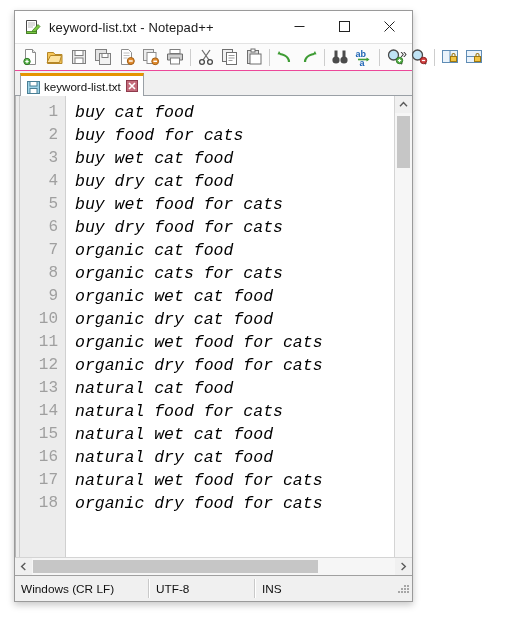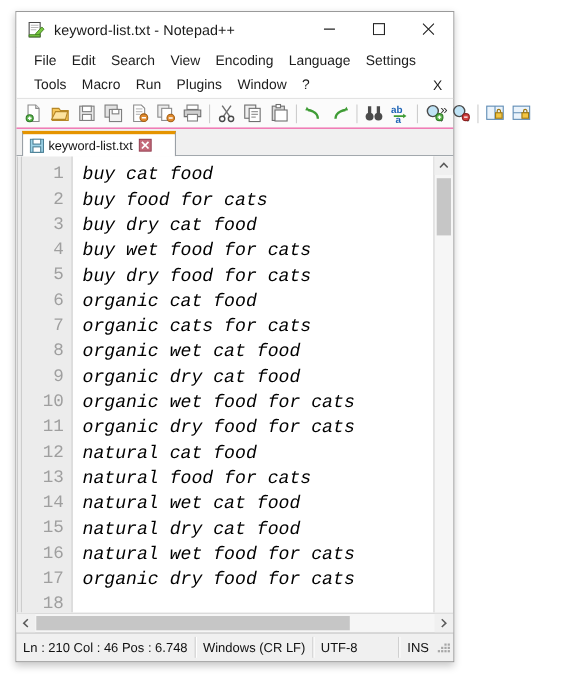--- a/index.html
+++ b/index.html
@@ -94,21 +94,21 @@
   .tabbar {
     height: 24px; min-height: 24px;
     background: #f0f0f0;
     display: flex; align-items: flex-end;
     border-bottom: 1px solid #9aa0a6;
     padding-left: 5px;
   }
   .tab {
     height: 23px; box-sizing: border-box;
     display: flex; align-items: center;
-    padding: 0 21px 0 6px;
+    padding: 0 5px 0 6px;
     background: #ffffff;
     border: 1px solid #9aa0a6;
     border-bottom: none;
     border-top: 3px solid #e59400;
     position: relative; top: 1px;
   }
   .tab-label {
     font-size: 11.6px; color: #111; margin: 0 5px 0 4px;
     white-space: nowrap;
   }
@@ -250,36 +250,20 @@
           </svg>
       </div>
       <div class="wbtn">
         <svg width="11" height="11" viewBox="0 0 11 11">
             <path d="M0.5 0.5l10 10M10.5 0.5l-10 10" stroke="#222" stroke-width="1"></path>
           </svg>
       </div>
     </div>
   </div>
 
-  <div class="menubar">
-    <div class="menuitem">File</div>
-    <div class="menuitem">Edit</div>
-    <div class="menuitem">Search</div>
-    <div class="menuitem">View</div>
-    <div class="menuitem">Encoding</div>
-    <div class="menuitem">Language</div>
-    <div class="menuitem">Settings</div>
-    <div class="menuitem">Tools</div>
-    <div class="menuitem">Macro</div>
-    <div class="menuitem">Run</div>
-    <div class="menuitem">Plugins</div>
-    <div class="menuitem">Window</div>
-    <div class="menuitem">?</div>
-    <div class="menu-x">X</div>
-  </div>
 
   <div class="toolbar">
     <div class="tbtn">
       <svg width="18" height="18" viewBox="0 0 18 18">
         <path d="M3.5 1.5h7l3 3v12h-10z" fill="#fff" stroke="#8c8c8c"></path>
         <path d="M10.5 1.5v3h3" fill="#e8e8e8" stroke="#8c8c8c"></path>
         <circle cx="5" cy="13.5" r="3.2" fill="#59b34a" stroke="#2f7a27"></circle>
         <path d="M5 11.8v3.4M3.3 13.5h3.4" stroke="#fff" stroke-width="1.2"></path>
       </svg>
     </div>
@@ -453,20 +437,21 @@
           <div class="gline">13</div>
           <div class="gline">14</div>
           <div class="gline">15</div>
           <div class="gline">16</div>
           <div class="gline">17</div>
           <div class="gline">18</div>
         </div>
         <div class="textcol">
           <div class="tline">buy cat food</div>
           <div class="tline">buy food for cats</div>
+          <div class="tline">buy wet cat food</div>
           <div class="tline">buy dry cat food</div>
           <div class="tline">buy wet food for cats</div>
           <div class="tline">buy dry food for cats</div>
           <div class="tline">organic cat food</div>
           <div class="tline">organic cats for cats</div>
           <div class="tline">organic wet cat food</div>
           <div class="tline">organic dry cat food</div>
           <div class="tline">organic wet food for cats</div>
           <div class="tline">organic dry food for cats</div>
           <div class="tline">natural cat food</div>
@@ -495,21 +480,20 @@
       <div class="hthumb"></div>
       <div class="hs-arrow" style="position:absolute;right:0;">
         <svg width="7" height="9" viewBox="0 0 7 9">
             <path d="M1.6 1L5.3 4.5 1.6 8" fill="none" stroke="#5a5a5a" stroke-width="1.4"></path>
           </svg>
       </div>
     </div>
   </div>
 
   <div class="statusbar">
-    <div class="scell sc-pos">Ln : 210   Col : 46   Pos : 6.748</div>
     <div class="scell sc-eol">Windows (CR LF)</div>
     <div class="scell sc-enc">UTF-8</div>
     <div class="scell sc-ins">INS</div>
     <div class="grip">
       <i style="left:8px;top:3px;"></i>
         <i style="left:11px;top:3px;"></i>
       <i style="left:5px;top:6px;"></i>
         <i style="left:8px;top:6px;"></i>
         <i style="left:11px;top:6px;"></i>
       <i style="left:2px;top:9px;"></i>

